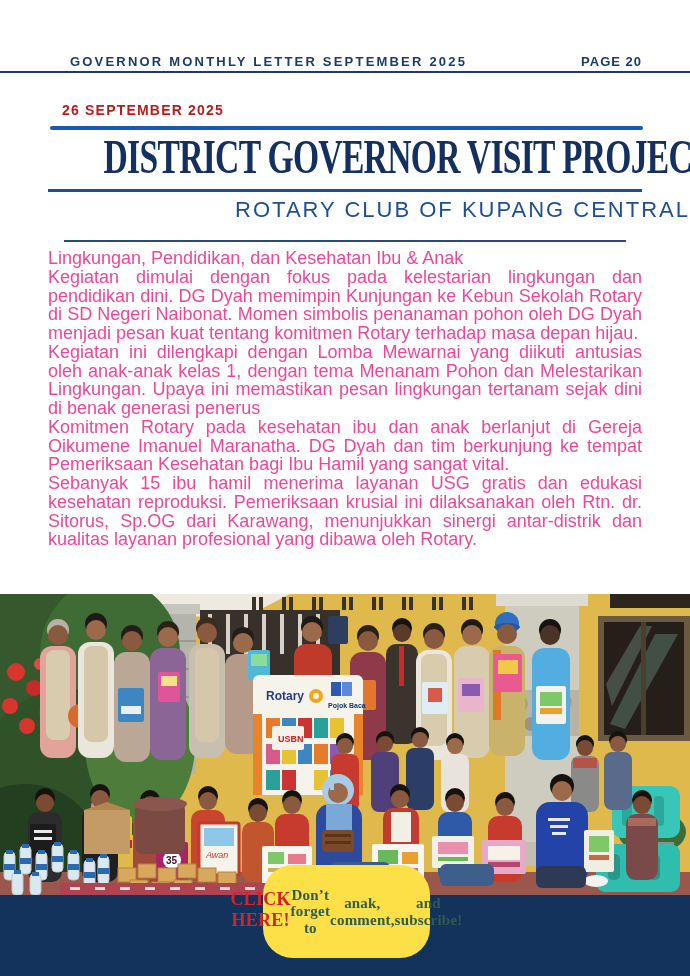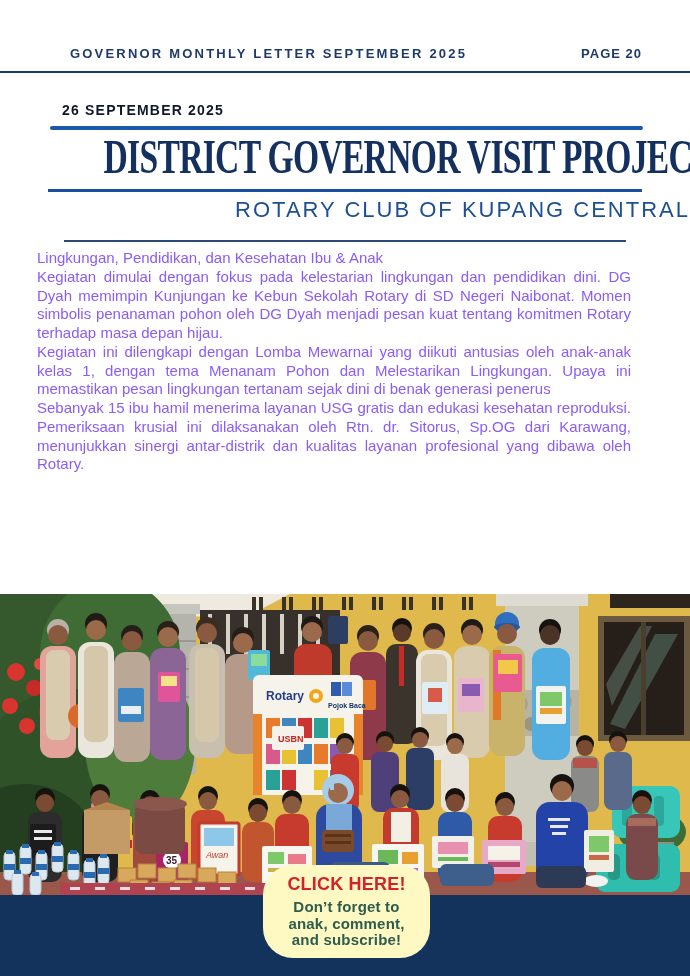--- a/index.html
+++ b/index.html
@@ -1,47 +1,47 @@
 <!DOCTYPE html>
 <html><head>
 <meta charset="utf-8">
 <style>
   html,body{margin:0;padding:0;background:#e8e8e8;}
   .page{position:relative;width:690px;height:976px;margin:0 auto;background:#ffffff;overflow:hidden;
         font-family:"Liberation Sans",sans-serif;}
   
-  .header-row{position:absolute;top:46px;left:70px;right:48px;display:flex;justify-content:space-between;
+  .header-row{position:absolute;top:54px;left:70px;right:48px;display:flex;justify-content:space-between;
               color:#1d3a6a;font-weight:bold;font-size:13px;letter-spacing:2.2px;white-space:nowrap;}
   .header-page{letter-spacing:1px;margin-left:34px;}
   .header-rule{position:absolute;top:71px;left:0;width:690px;height:2px;background:#1d3a6a;}
   
-  .date{position:absolute;top:102px;left:62px;font-size:14px;font-weight:bold;letter-spacing:1.2px;color:#0f172a;}
+  .date{position:absolute;top:102px;left:62px;font-size:14px;font-weight:bold;letter-spacing:1.2px;color:#b91c1c;}
   .date-rule{position:absolute;top:126px;left:50px;width:593px;height:4px;background:#1b59ac;border-radius:2px;}
   
   .title{position:absolute;top:131px;left:0;width:690px;margin:0;text-align:center;
          font-family:"Liberation Serif",serif;font-weight:bold;font-size:48px;line-height:52px;
          color:#13305f;white-space:nowrap;letter-spacing:-1px;transform:scaleX(.70);transform-origin:50% 50%;}
   .title-rule{position:absolute;top:189px;left:48px;width:594px;height:3px;background:#1a4fa0;}
   .subtitle{position:absolute;top:197px;left:0;width:690px;margin:0;text-align:right;
             font-size:22px;font-weight:500;letter-spacing:2px;color:#1d4f93;white-space:nowrap;}
   .subtitle-rule{position:absolute;top:240px;left:64px;width:562px;height:2px;background:#2c4a76;}
   
-  .article{position:absolute;top:249px;left:37px;width:594px;font-size:15px;line-height:18.75px;
-           color:#8b5cf6;text-align:justify;}
+  .article{position:absolute;top:249px;left:48px;width:594px;font-size:18px;line-height:18.75px;
+           color:#ec4899;text-align:justify;}
   .article p{margin:0;}
   
   .photo{position:absolute;top:594px;left:0;width:690px;height:301px;}
   .photo svg{display:block;}
   svg text{font-family:"Liberation Sans",sans-serif;}
   
   .footer{position:absolute;top:895px;left:0;width:690px;height:81px;background:#14335c;}
   
-  .cta{position:absolute;left:263px;top:865px;width:167px;height:93px;background:#fef9c3;border-radius:30px;
-       z-index:5;display:flex;flex-direction:column;align-items:center;justify-content:center;text-align:center;
-       box-sizing:border-box;cursor:pointer;}
+  .cta{position:absolute;left:263px;top:865px;width:167px;height:93px;background:#fde047;border-radius:30px;
+       z-index:5;display:flex;flex-direction:row;align-items:center;justify-content:center;text-align:center;
+       box-sizing:border-box;cursor:pointer;font-family:Liberation Serif, serif;}
   .cta-title{color:#d5212b;font-weight:bold;font-size:18px;margin-bottom:4px;letter-spacing:.2px;}
   .cta-line{color:#2f5c4d;font-weight:bold;font-size:15px;line-height:16.5px;letter-spacing:.2px;}
 </style>
 </head>
 <body>
 
 <div class="page">
 
   <div class="header-row">
     <span>GOVERNOR MONTHLY LETTER SEPTEMBER 2025</span>
@@ -54,20 +54,21 @@
 
   <h1 class="title">DISTRICT GOVERNOR VISIT PROJECT</h1>
   <div class="title-rule"></div>
   <h2 class="subtitle">ROTARY CLUB OF KUPANG CENTRAL</h2>
   <div class="subtitle-rule"></div>
 
   <div class="article">
     <p>Lingkungan, Pendidikan, dan Kesehatan Ibu &amp; Anak</p>
     <p>Kegiatan dimulai dengan fokus pada kelestarian lingkungan dan pendidikan dini. DG Dyah memimpin Kunjungan ke Kebun Sekolah Rotary di SD Negeri Naibonat. Momen simbolis penanaman pohon oleh DG Dyah menjadi pesan kuat tentang komitmen Rotary terhadap masa depan hijau.</p>
     <p>Kegiatan ini dilengkapi dengan Lomba Mewarnai yang diikuti antusias oleh anak-anak kelas 1, dengan tema Menanam Pohon dan Melestarikan Lingkungan. Upaya ini memastikan pesan lingkungan tertanam sejak dini di benak generasi penerus</p>
+    <p>Komitmen Rotary pada kesehatan ibu dan anak berlanjut di Gereja Oikumene Imanuel Maranatha. DG Dyah dan tim berkunjung ke tempat Pemeriksaan Kesehatan bagi Ibu Hamil yang sangat vital.</p>
     <p>Sebanyak 15 ibu hamil menerima layanan USG gratis dan edukasi kesehatan reproduksi. Pemeriksaan krusial ini dilaksanakan oleh Rtn. dr. Sitorus, Sp.OG dari Karawang, menunjukkan sinergi antar-distrik dan kualitas layanan profesional yang dibawa oleh Rotary.</p>
   </div>
 
   <div class="photo">
     <svg viewBox="0 0 690 301" width="690" height="301" preserveAspectRatio="none">
 
       <g>
         <rect width="690" height="301" fill="#dfb94c"></rect>
         <polygon points="77,0 290,0 240,26 95,14" fill="#efeadf"></polygon>
         <rect x="95" y="0" width="40" height="12" fill="#d9d4c6"></rect>

